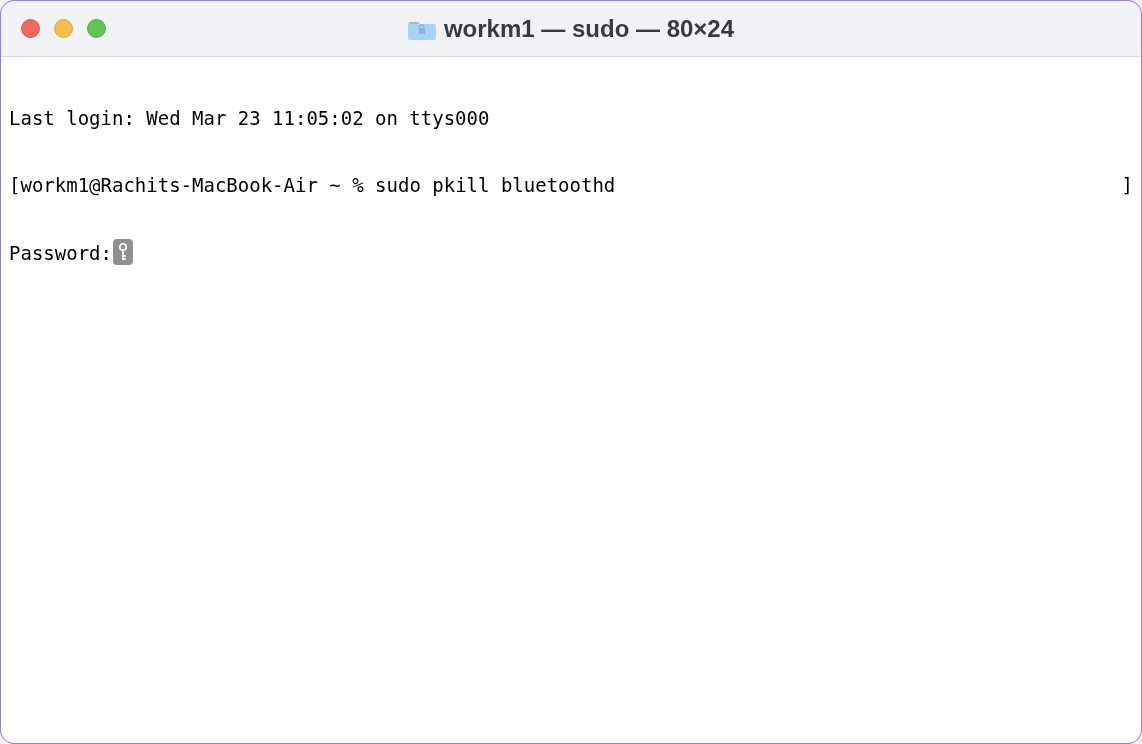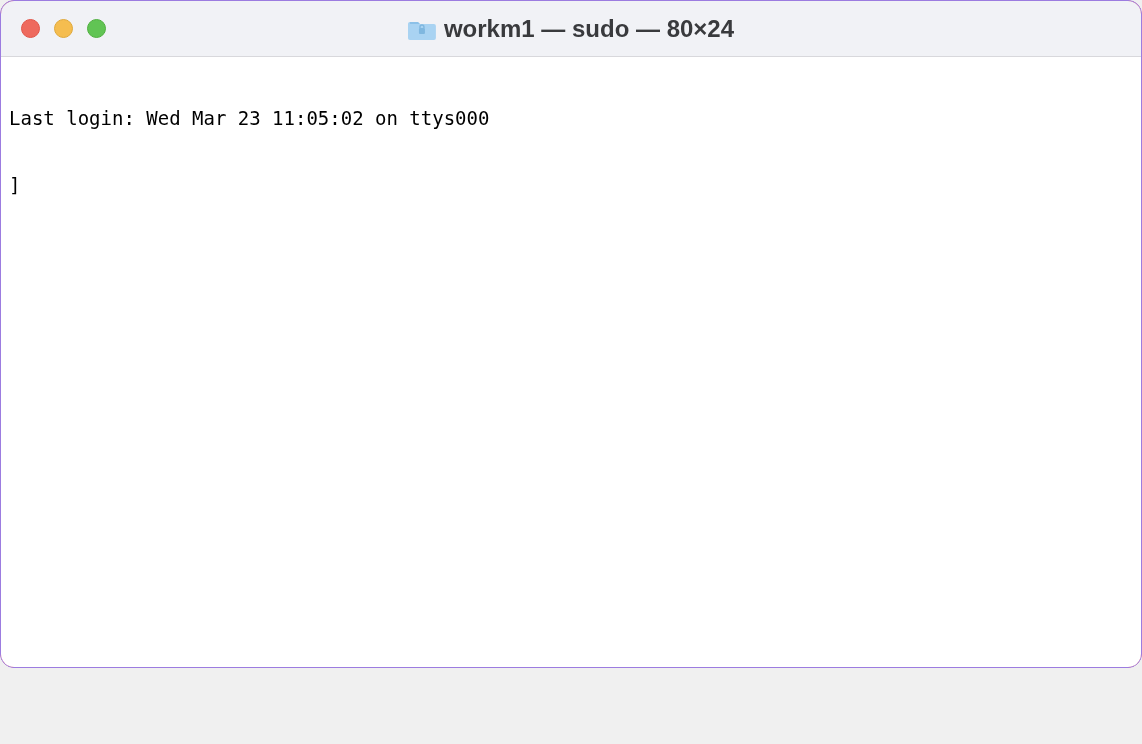--- a/index.html
+++ b/index.html
@@ -4,21 +4,21 @@
   <style>
     * { box-sizing: border-box; margin: 0; padding: 0; }
     html, body {
       width: 1142px;
       height: 744px;
       background: #f0f0f0;
       font-family: -apple-system, BlinkMacSystemFont, "SF Pro", sans-serif;
     }
     .window {
       width: 1142px;
-      height: 668px;
+      height: 744px;
       background: #be185d;
       border: 1px solid #9c7ce0;
       border-radius: 14px;
       overflow: hidden;
       display: flex;
       flex-direction: column;
     }
     .titlebar {
       height: 56px;
       background: #f1f2f6;
@@ -110,17 +110,24 @@
           <path d="M12 10 v-1 a2 2 0 0 1 4 0 v1" fill="none" stroke="#7fb7df" stroke-width="1.4"></path>
         </svg>
       </span>
       <span>workm1 — sudo — 80×24</span>
     </div>
   </div>
 
   <div class="terminal-body">
     <span class="line">Last login: Wed Mar 23 11:05:02 on ttys000</span>
     <span class="line row-with-right">
+      <span><span>[</span><span>workm1@Rachits-MacBook-Air ~ % </span><span>sudo pkill bluetoothd</span></span>
       <span>]</span>
     </span>
+    <span class="line"><span>Password:</span><span class="key-icon"><svg viewBox="0 0 12 20">
+            <circle cx="6" cy="5" r="3.2" fill="none" stroke="#ffffff" stroke-width="1.6"></circle>
+            <line x1="6" y1="8" x2="6" y2="18" stroke="#ffffff" stroke-width="1.6"></line>
+            <line x1="6" y1="14" x2="9" y2="14" stroke="#ffffff" stroke-width="1.6"></line>
+            <line x1="6" y1="17" x2="9" y2="17" stroke="#ffffff" stroke-width="1.6"></line>
+          </svg></span></span>
   </div>
 
 </div>
 
 </body></html>

